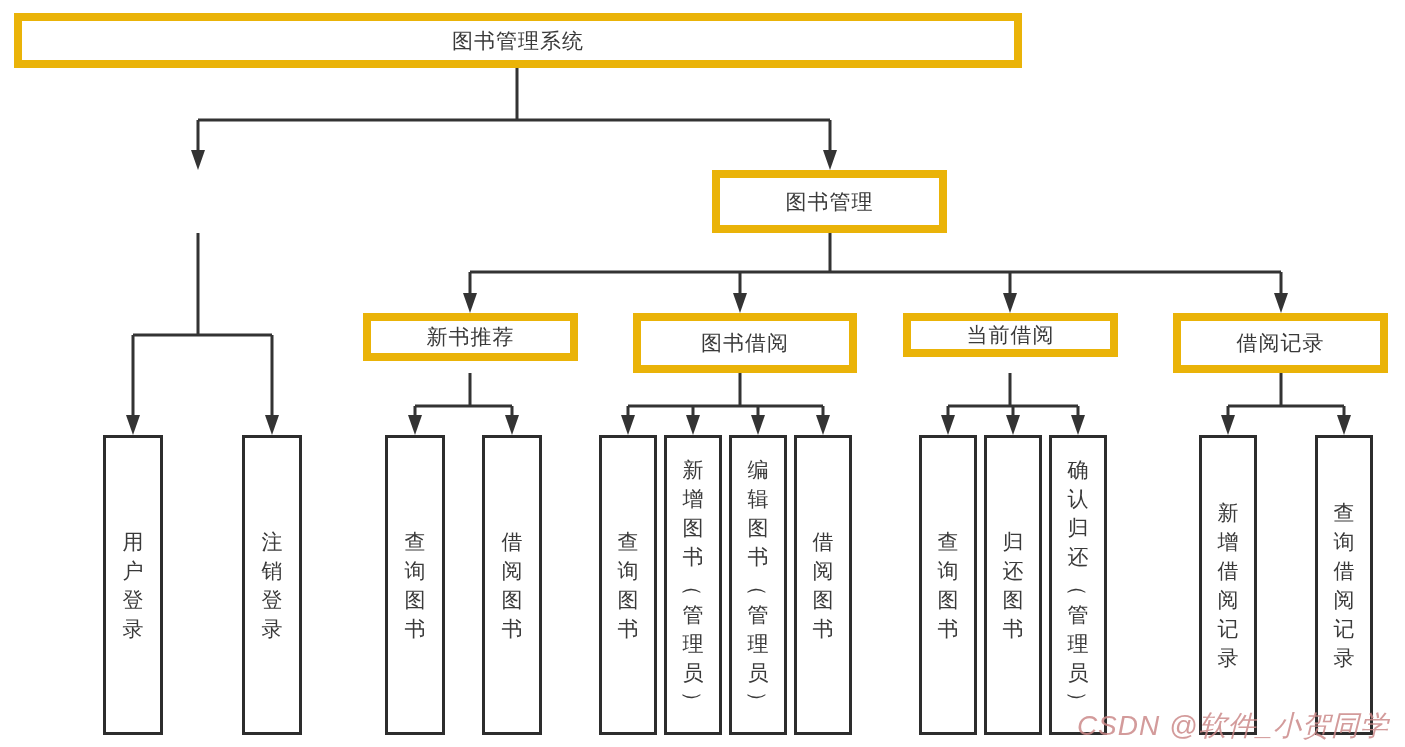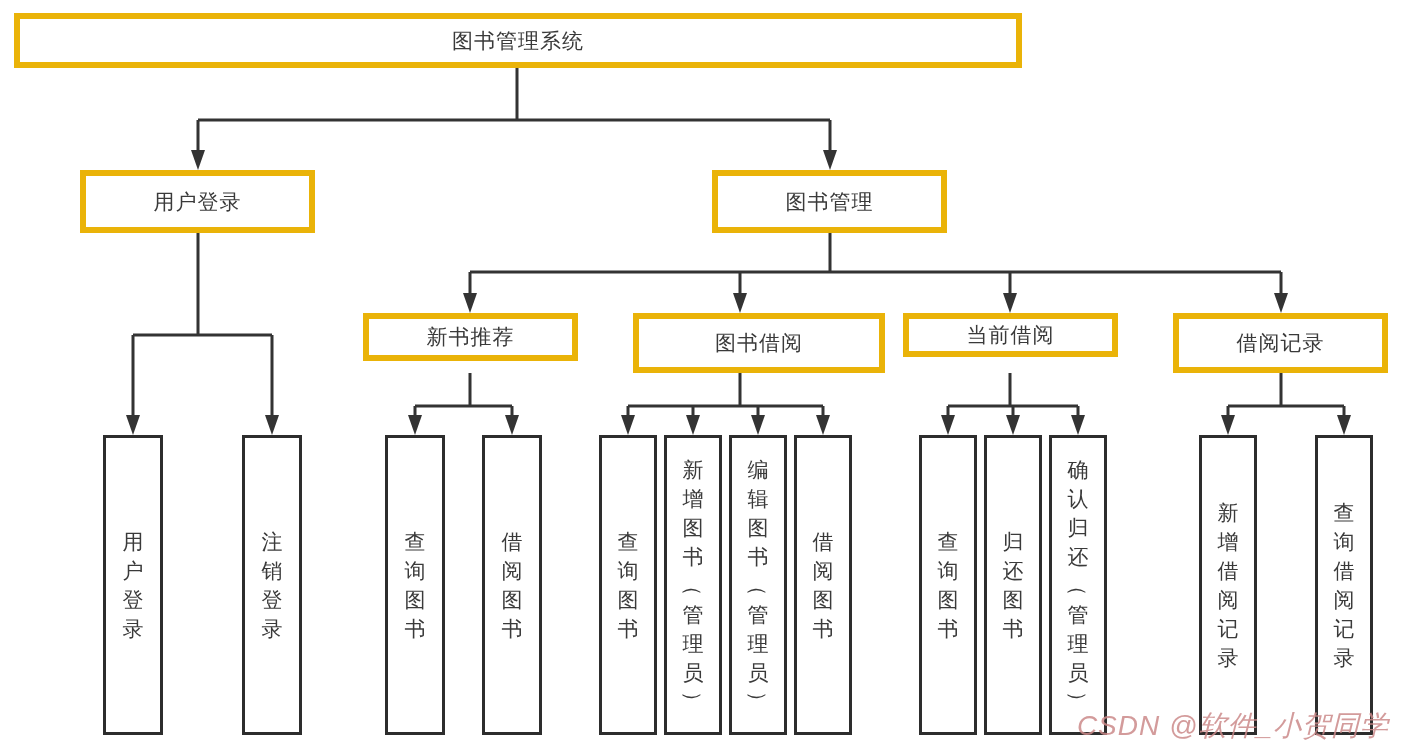--- a/index.html
+++ b/index.html
@@ -27,21 +27,21 @@
     stroke: #333333;
     stroke-width: 3;
   }
   .connectors polygon {
     fill: #333333;
     stroke: none;
   }
   .node {
     position: absolute;
     box-sizing: border-box;
-    border: 6px solid #eab308;
+    border: 8px solid #eab308;
     background: #ffffff;
     display: flex;
     align-items: center;
     justify-content: center;
     color: #3a3a3a;
     font-size: 21px;
     letter-spacing: 1px;
   }
   .leaf {
     position: absolute;
@@ -128,25 +128,24 @@
 
     <g>
       <path d="M1281 373 V406 M1228 406 H1344 M1228 406 V417 M1344 406 V417"></path>
       <polygon points="1221,415 1235,415 1228,435"></polygon>
       <polygon points="1337,415 1351,415 1344,435"></polygon>
     </g>
   </svg>
 
   <div class="node" style="left:14px; top:13px; width:1008px; height:55px;">图书管理系统</div>
 
-  <div class="node" style="left:80px; top:170px; width:235px; height:63px;">用户登录</div>
   <div class="node" style="left:712px; top:170px; width:235px; height:63px;">图书管理</div>
 
   <div class="node" style="left:363px; top:313px; width:215px; height:48px;">新书推荐</div>
-  <div class="node" style="left:633px; top:313px; width:252px; height:60px;">图书借阅</div>
+  <div class="node" style="left:633px; top:313px; width:224px; height:60px;">图书借阅</div>
   <div class="node" style="left:903px; top:313px; width:215px; height:44px;">当前借阅</div>
   <div class="node" style="left:1173px; top:313px; width:215px; height:60px;text-align:center;">借阅记录</div>
 
   <div class="leaf" style="left:103px; top:435px; width:60px; height:300px;">
     <div class="vtext">
         <span>用</span>
         <span>户</span>
         <span>登</span>
         <span>录</span>
       </div>

